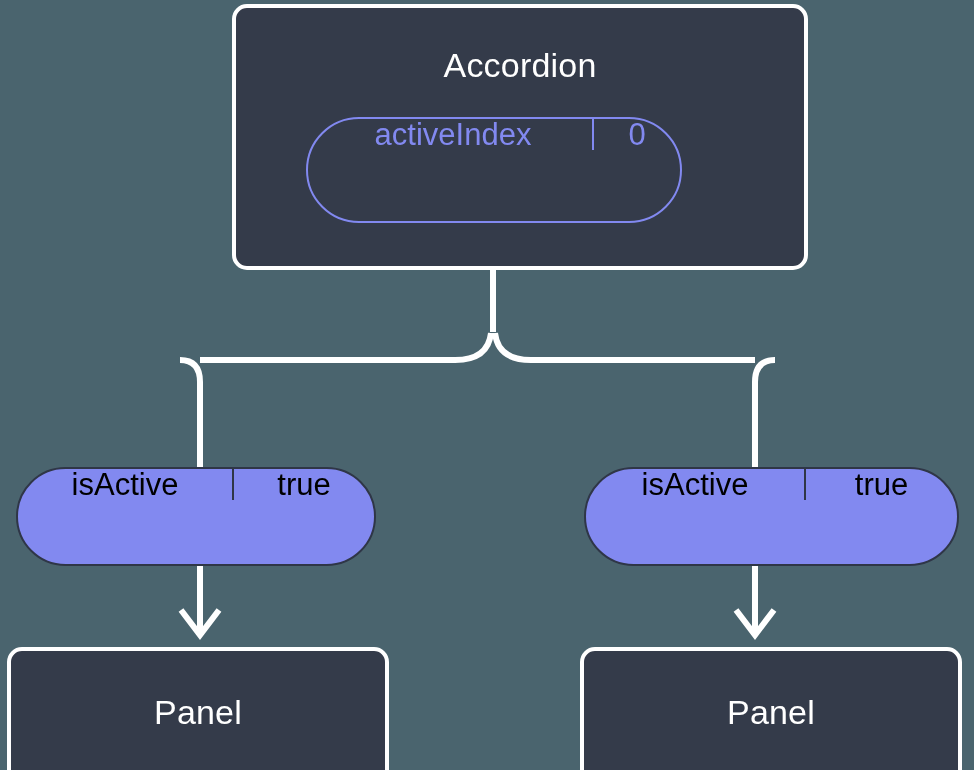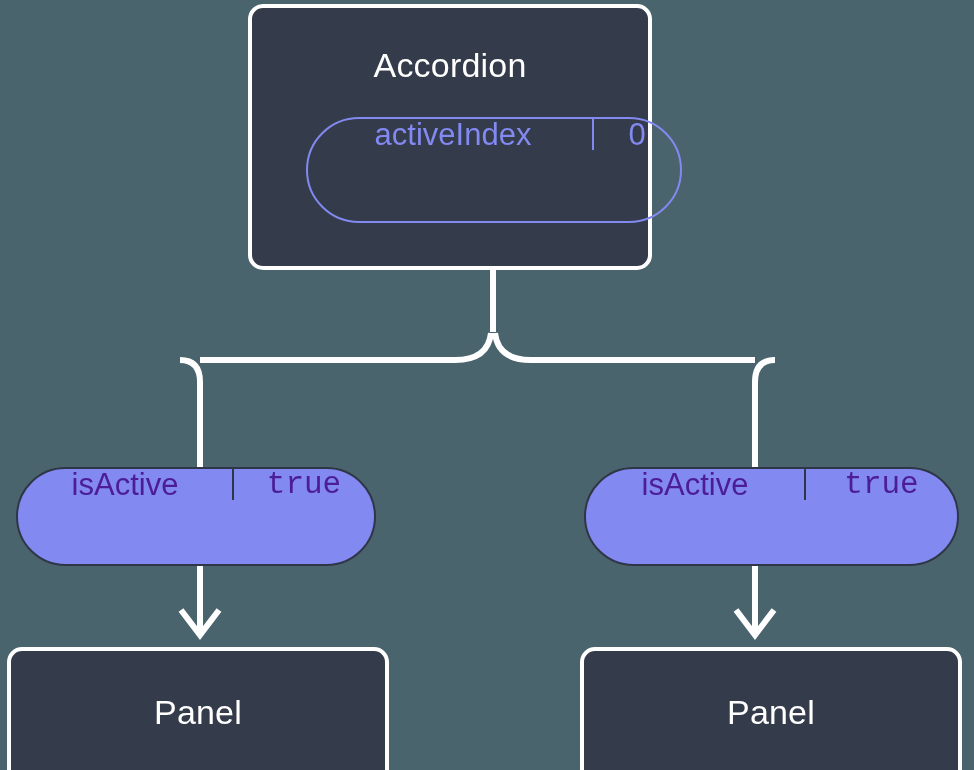--- a/index.html
+++ b/index.html
@@ -35,23 +35,23 @@
     box-sizing: border-box;
     background: #343b4a;
     border: 4px solid #ffffff;
     border-radius: 15px;
     display: flex;
     flex-direction: column;
     align-items: center;
   }
 
   #accordion-box {
-    left: 248px;
+    left: 232px;
     top: 4px;
-    width: 404px;
+    width: 576px;
     height: 266px;
     justify-content: flex-start;
     padding-top: 40px;
     align-items: center;
   }
 
   .node-title {
     color: #ffffff;
     font-size: 34px;
     font-weight: 500;
@@ -118,29 +118,28 @@
     width: 376px;
     height: 106px;
   }
 
   
   .pill-filled {
     background: #8289f0;
     border: 2px solid #2f3647;
   }
   .pill-filled .seg {
-    color: #4c1d95;
+    color: #000000;
   }
   .pill-filled .seg-key {
     flex: 0 0 214px;
   }
   .pill-filled .seg-val {
     flex: 1 1 auto;
     border-left: 2px solid #2f3647;
-    font-family: Liberation Mono, monospace;
   }
 
   #pill-isactive-true {
     left: 16px;
     top: 467px;
     width: 360px;
     height: 99px;
   }
   #pill-isactive-false {
     left: 584px;

